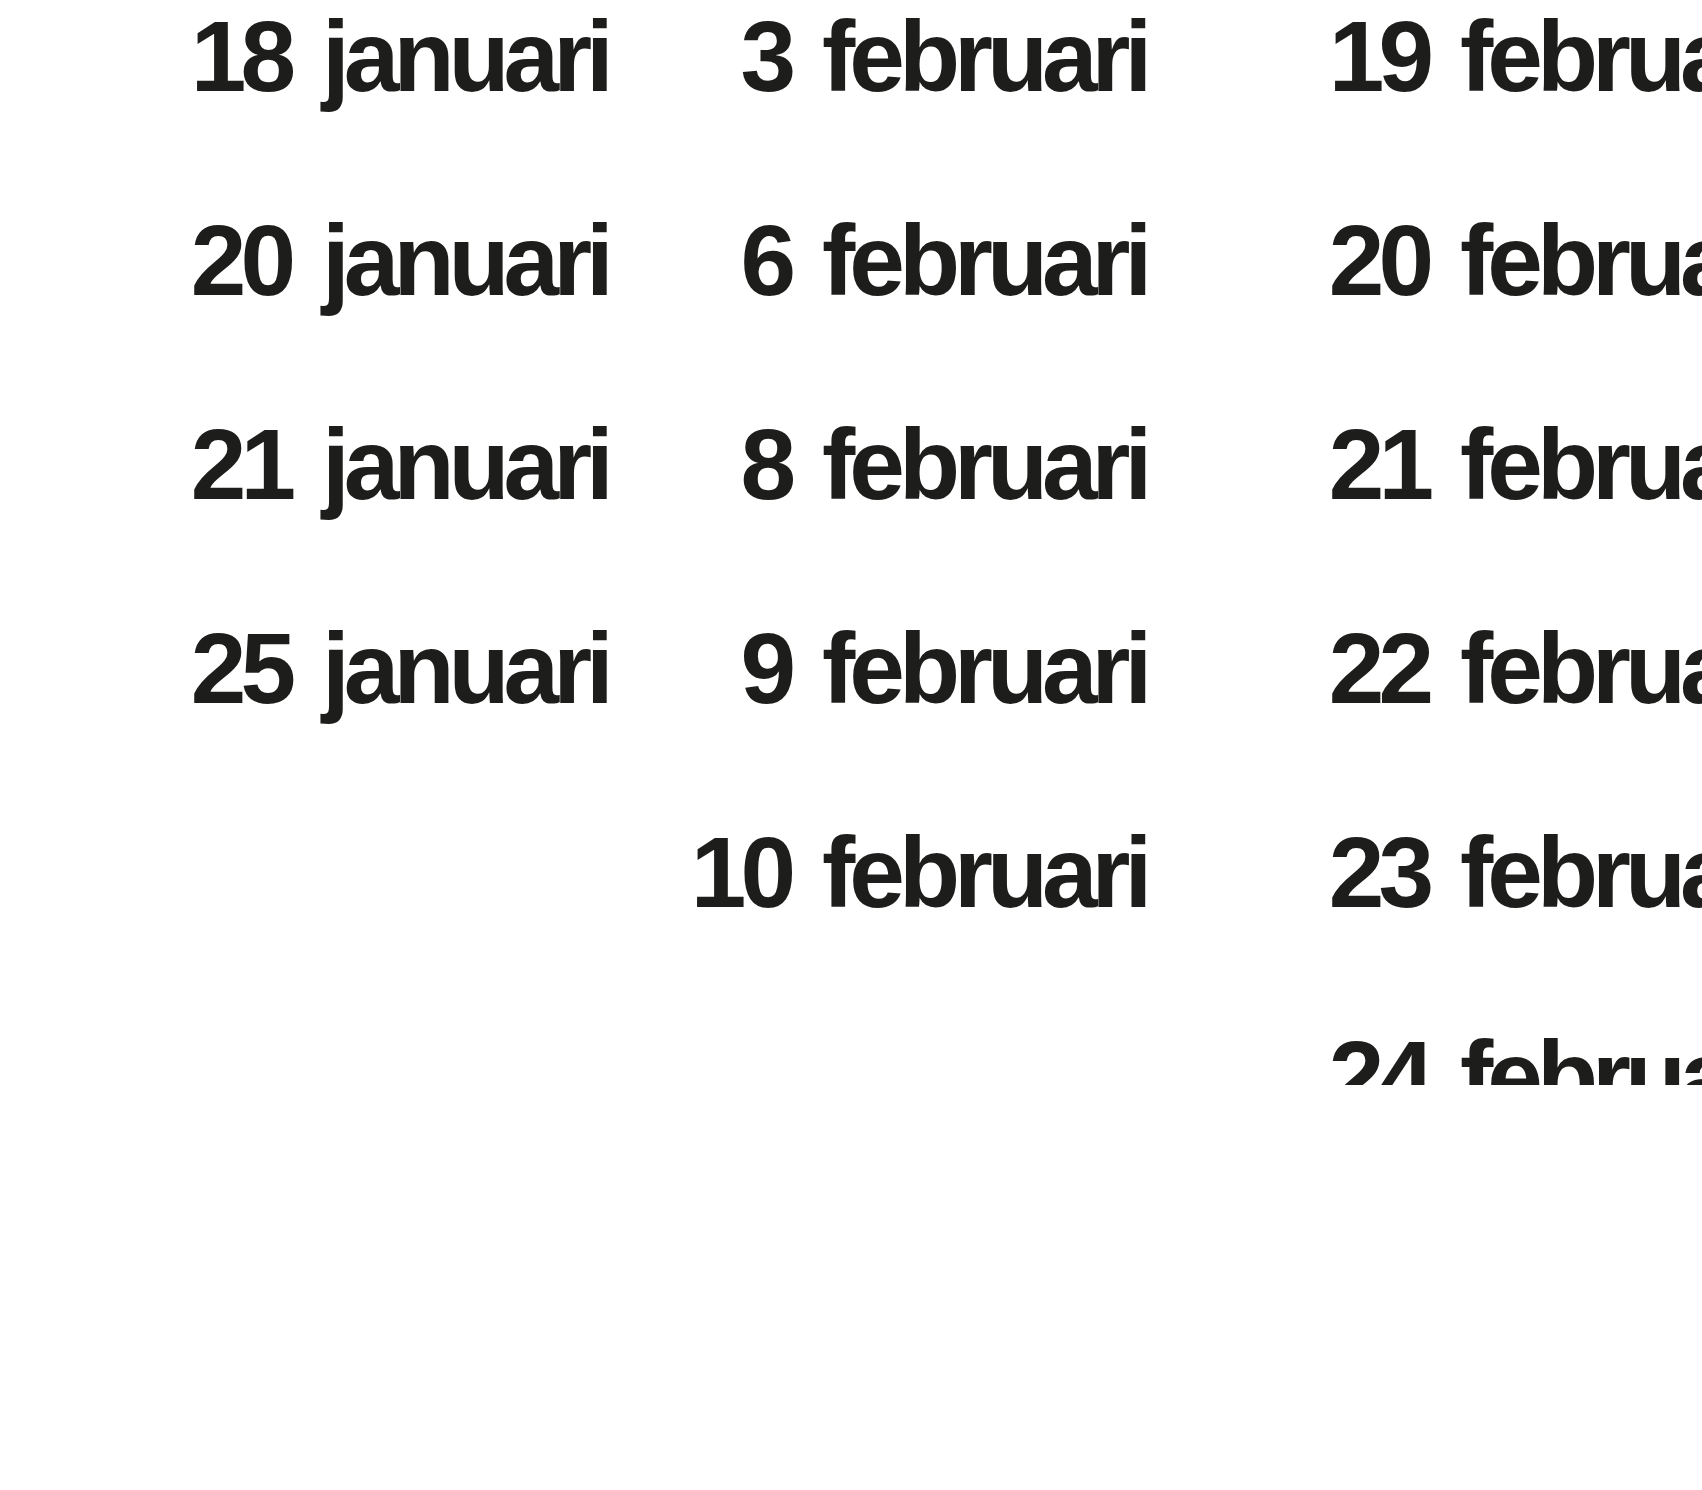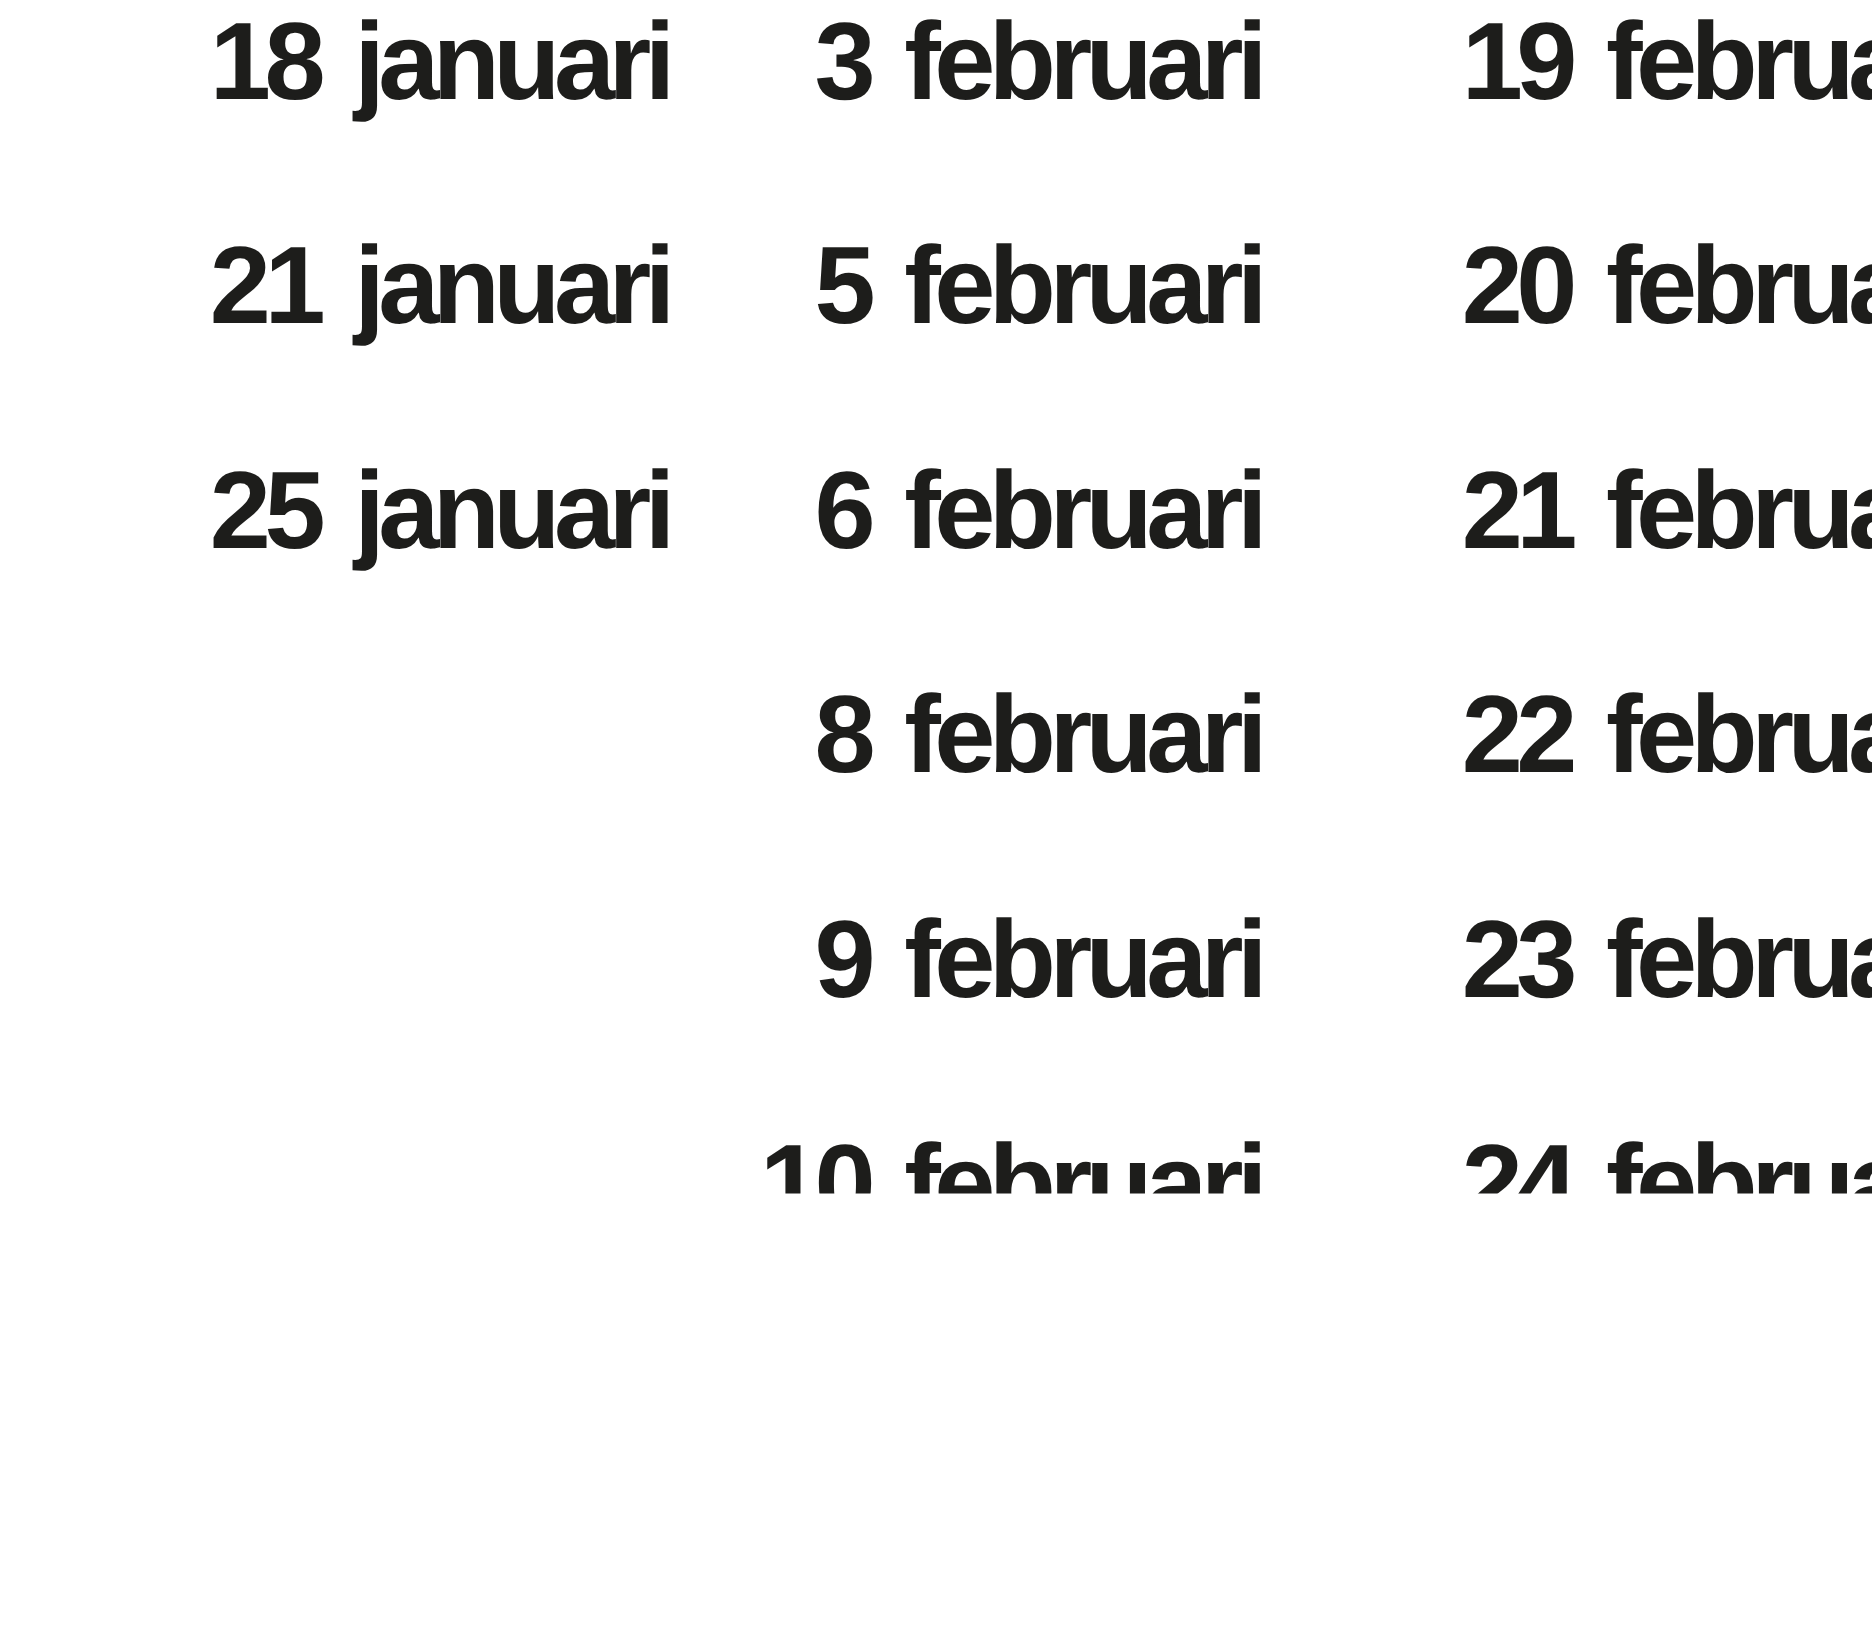--- a/index.html
+++ b/index.html
@@ -36,27 +36,27 @@
     margin-left: 32px;
   }
 </style>
 </head>
 <body>
 
 <div class="page">
 
   <div class="col col-1">
     <div class="row"><span class="num">18</span><span class="month">januari</span></div>
+    <div class="row"><span class="num">20</span><span class="month">januari</span></div>
     <div class="row"><span class="num">21</span><span class="month">januari</span></div>
     <div class="row"><span class="num">25</span><span class="month">januari</span></div>
   </div>
 
   <div class="col col-2">
     <div class="row"><span class="num">3</span><span class="month">februari</span></div>
-    <div class="row"><span class="num">5</span><span class="month">februari</span></div>
     <div class="row"><span class="num">6</span><span class="month">februari</span></div>
     <div class="row"><span class="num">8</span><span class="month">februari</span></div>
     <div class="row"><span class="num">9</span><span class="month">februari</span></div>
     <div class="row"><span class="num">10</span><span class="month">februari</span></div>
   </div>
 
   <div class="col col-3">
     <div class="row"><span class="num">19</span><span class="month">februari</span></div>
     <div class="row"><span class="num">20</span><span class="month">februari</span></div>
     <div class="row"><span class="num">21</span><span class="month">februari</span></div>

